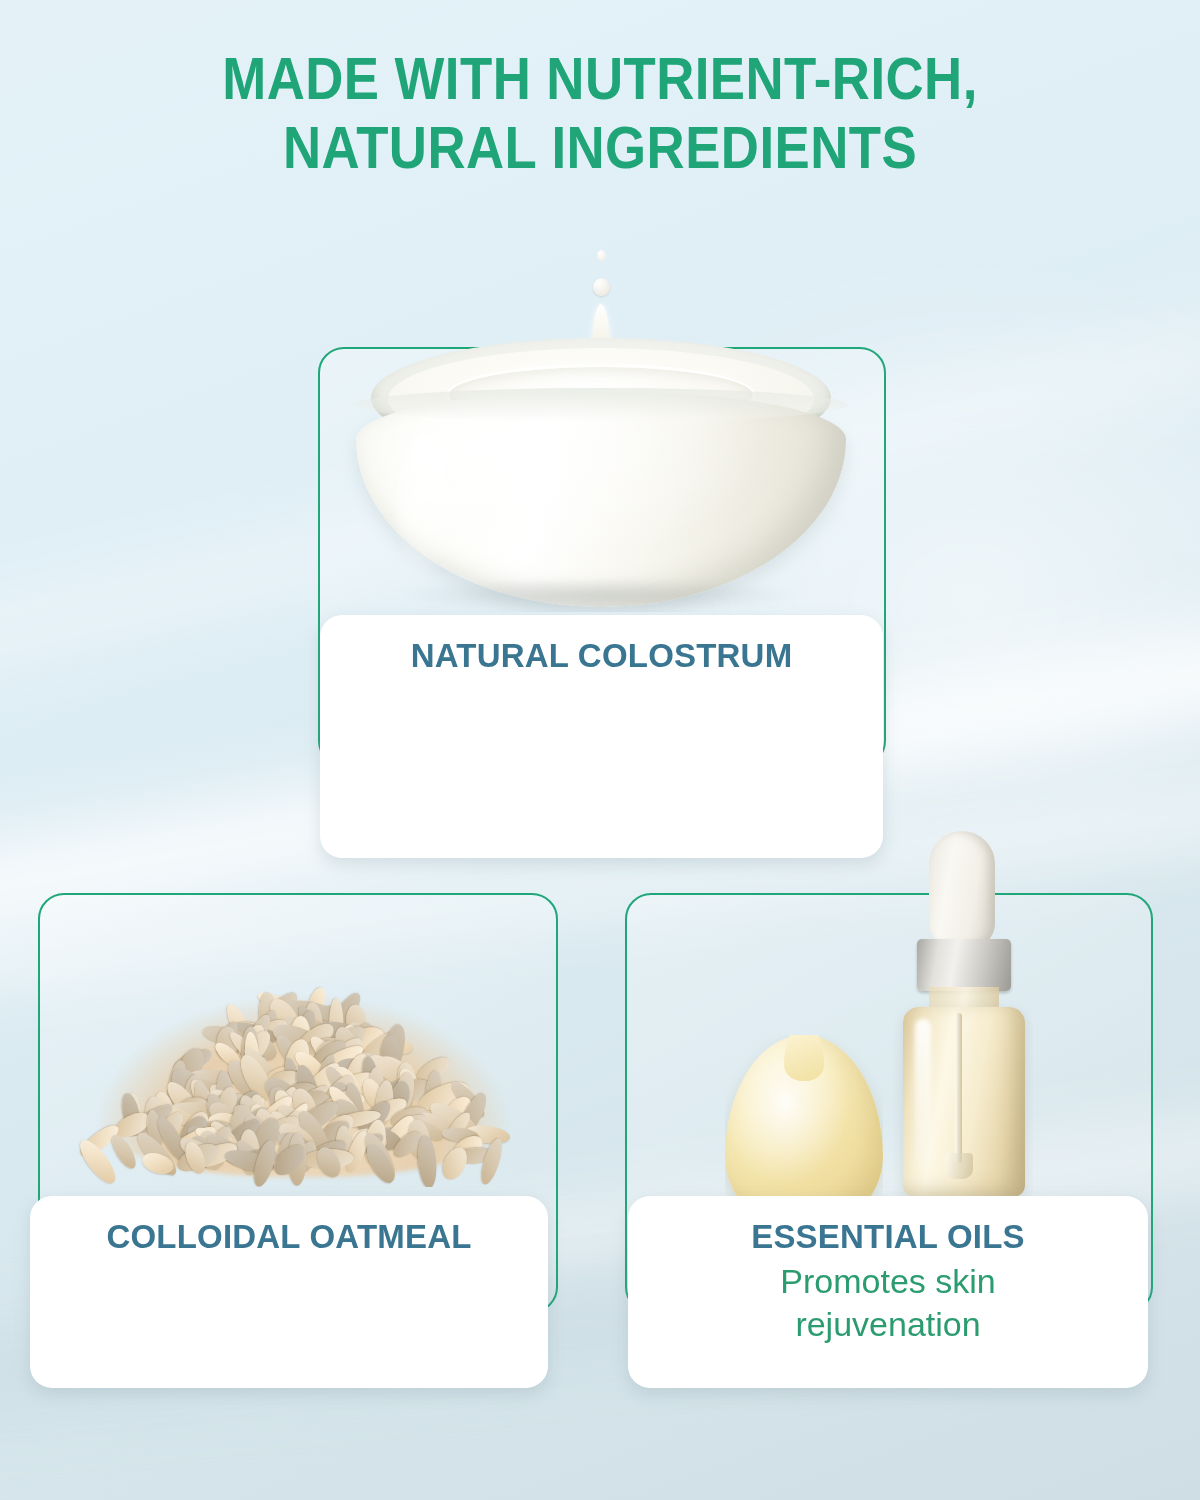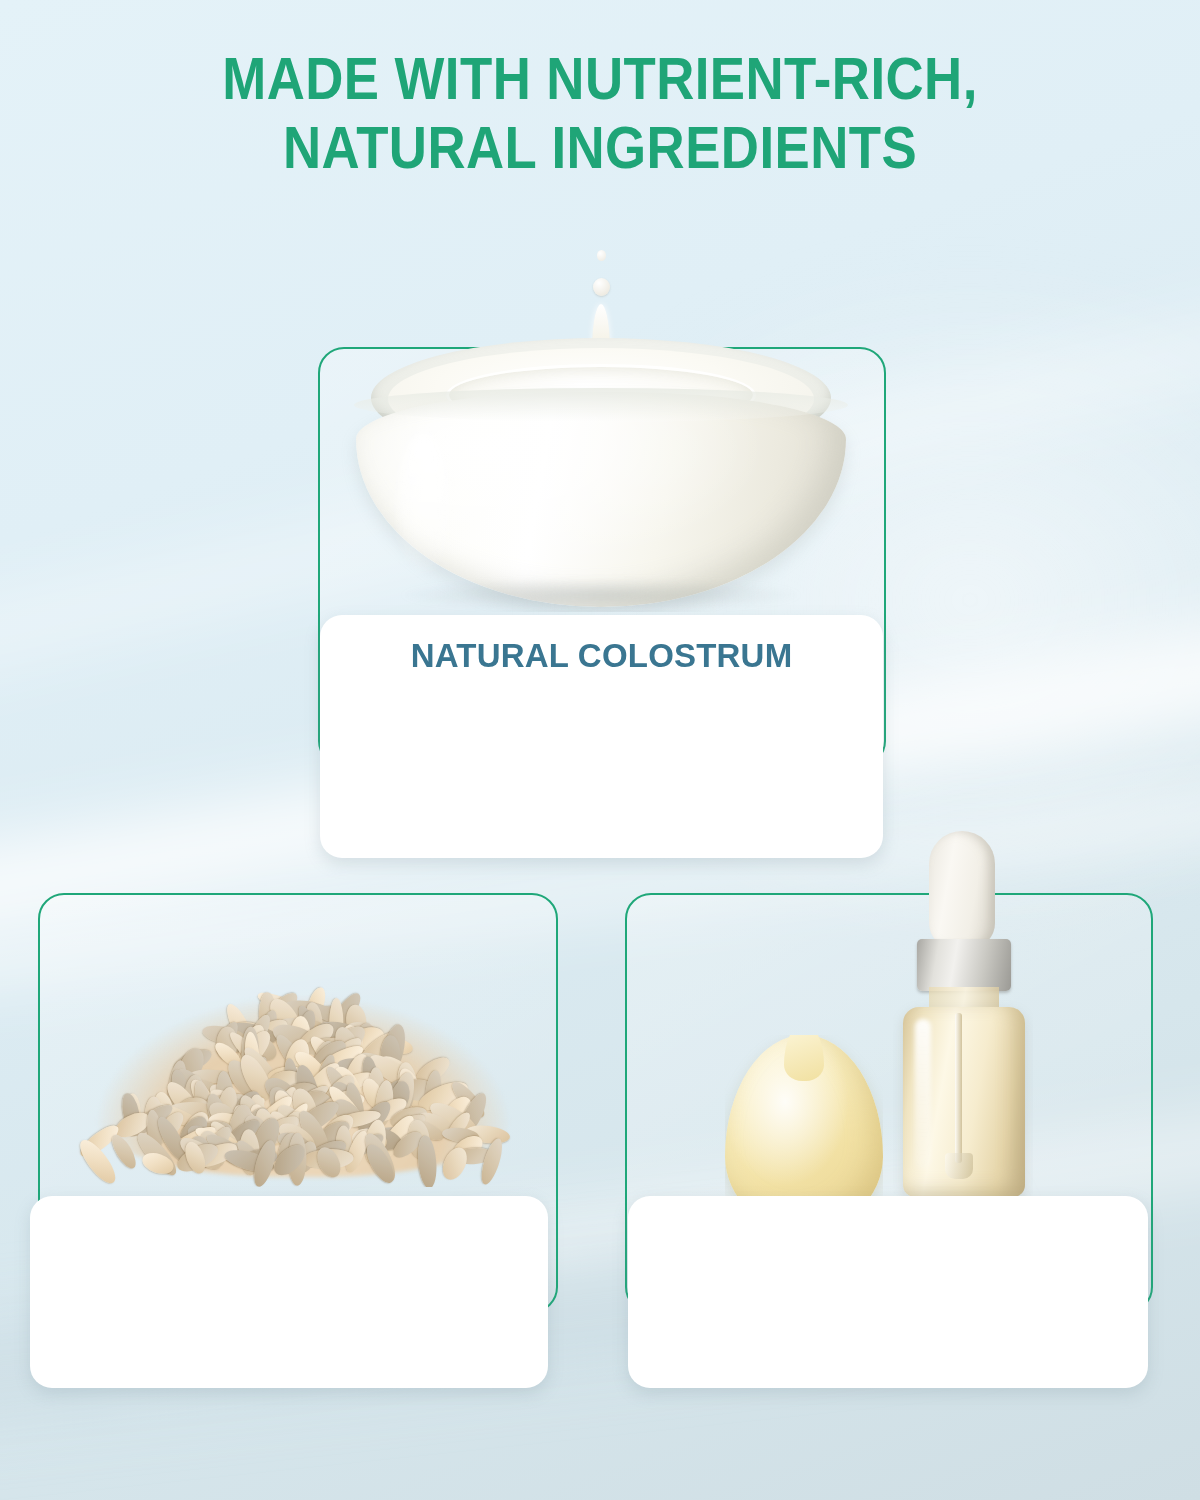--- a/index.html
+++ b/index.html
@@ -523,20 +523,21 @@
           <div class="flake" style="left: 191.1px; top: 133.9px; width: 32.7px; height: 19.2px; transform: rotate(167.6deg); filter: brightness(0.94); z-index: 144;"></div>
           <div class="flake" style="left: 252.5px; top: 166.8px; width: 36.4px; height: 19px; transform: rotate(43.3deg); filter: brightness(0.85); z-index: 176;"></div>
           <div class="flake" style="left: 213.1px; top: 210.7px; width: 31.8px; height: 17.4px; transform: rotate(107.9deg); filter: brightness(0.86); z-index: 219;"></div>
           <div class="flake" style="left: 208.2px; top: 155.8px; width: 45.3px; height: 13.2px; transform: rotate(146.2deg); filter: brightness(0.91); z-index: 162;"></div>
           <div class="flake" style="left: 107.1px; top: 205.1px; width: 32.6px; height: 19.6px; transform: rotate(73.9deg); filter: brightness(0.83); z-index: 215;"></div>
           <div class="flake" style="left: 69.4px; top: 193.5px; width: 50.1px; height: 16.3px; transform: rotate(61deg); filter: brightness(0.82); z-index: 202;"></div>
         </div>
     </div>
 
     <div class="label">
+      <div class="title">COLLOIDAL OATMEAL</div>
     </div>
   </div>
 
   <div class="card" id="card-oils">
     <div class="frame"></div>
 
     <div class="photo oil-drop">
       <div class="oil-drop-glow"></div>
       <div class="oil-drop-shape"></div>
       <div class="oil-drop-peak"></div>
@@ -546,16 +547,19 @@
       <div class="bulb"></div>
       <div class="collar"></div>
       <div class="bottle-neck"></div>
       <div class="bottle-body"></div>
       <div class="bottle-pipette"></div>
       <div class="bottle-pipette-tip"></div>
       <div class="bottle-gloss"></div>
     </div>
 
     <div class="label">
+      <div class="title">ESSENTIAL OILS</div>
+      <div class="desc">Promotes skin
+rejuvenation</div>
     </div>
   </div>
 
 </div>
 
 </body></html>

